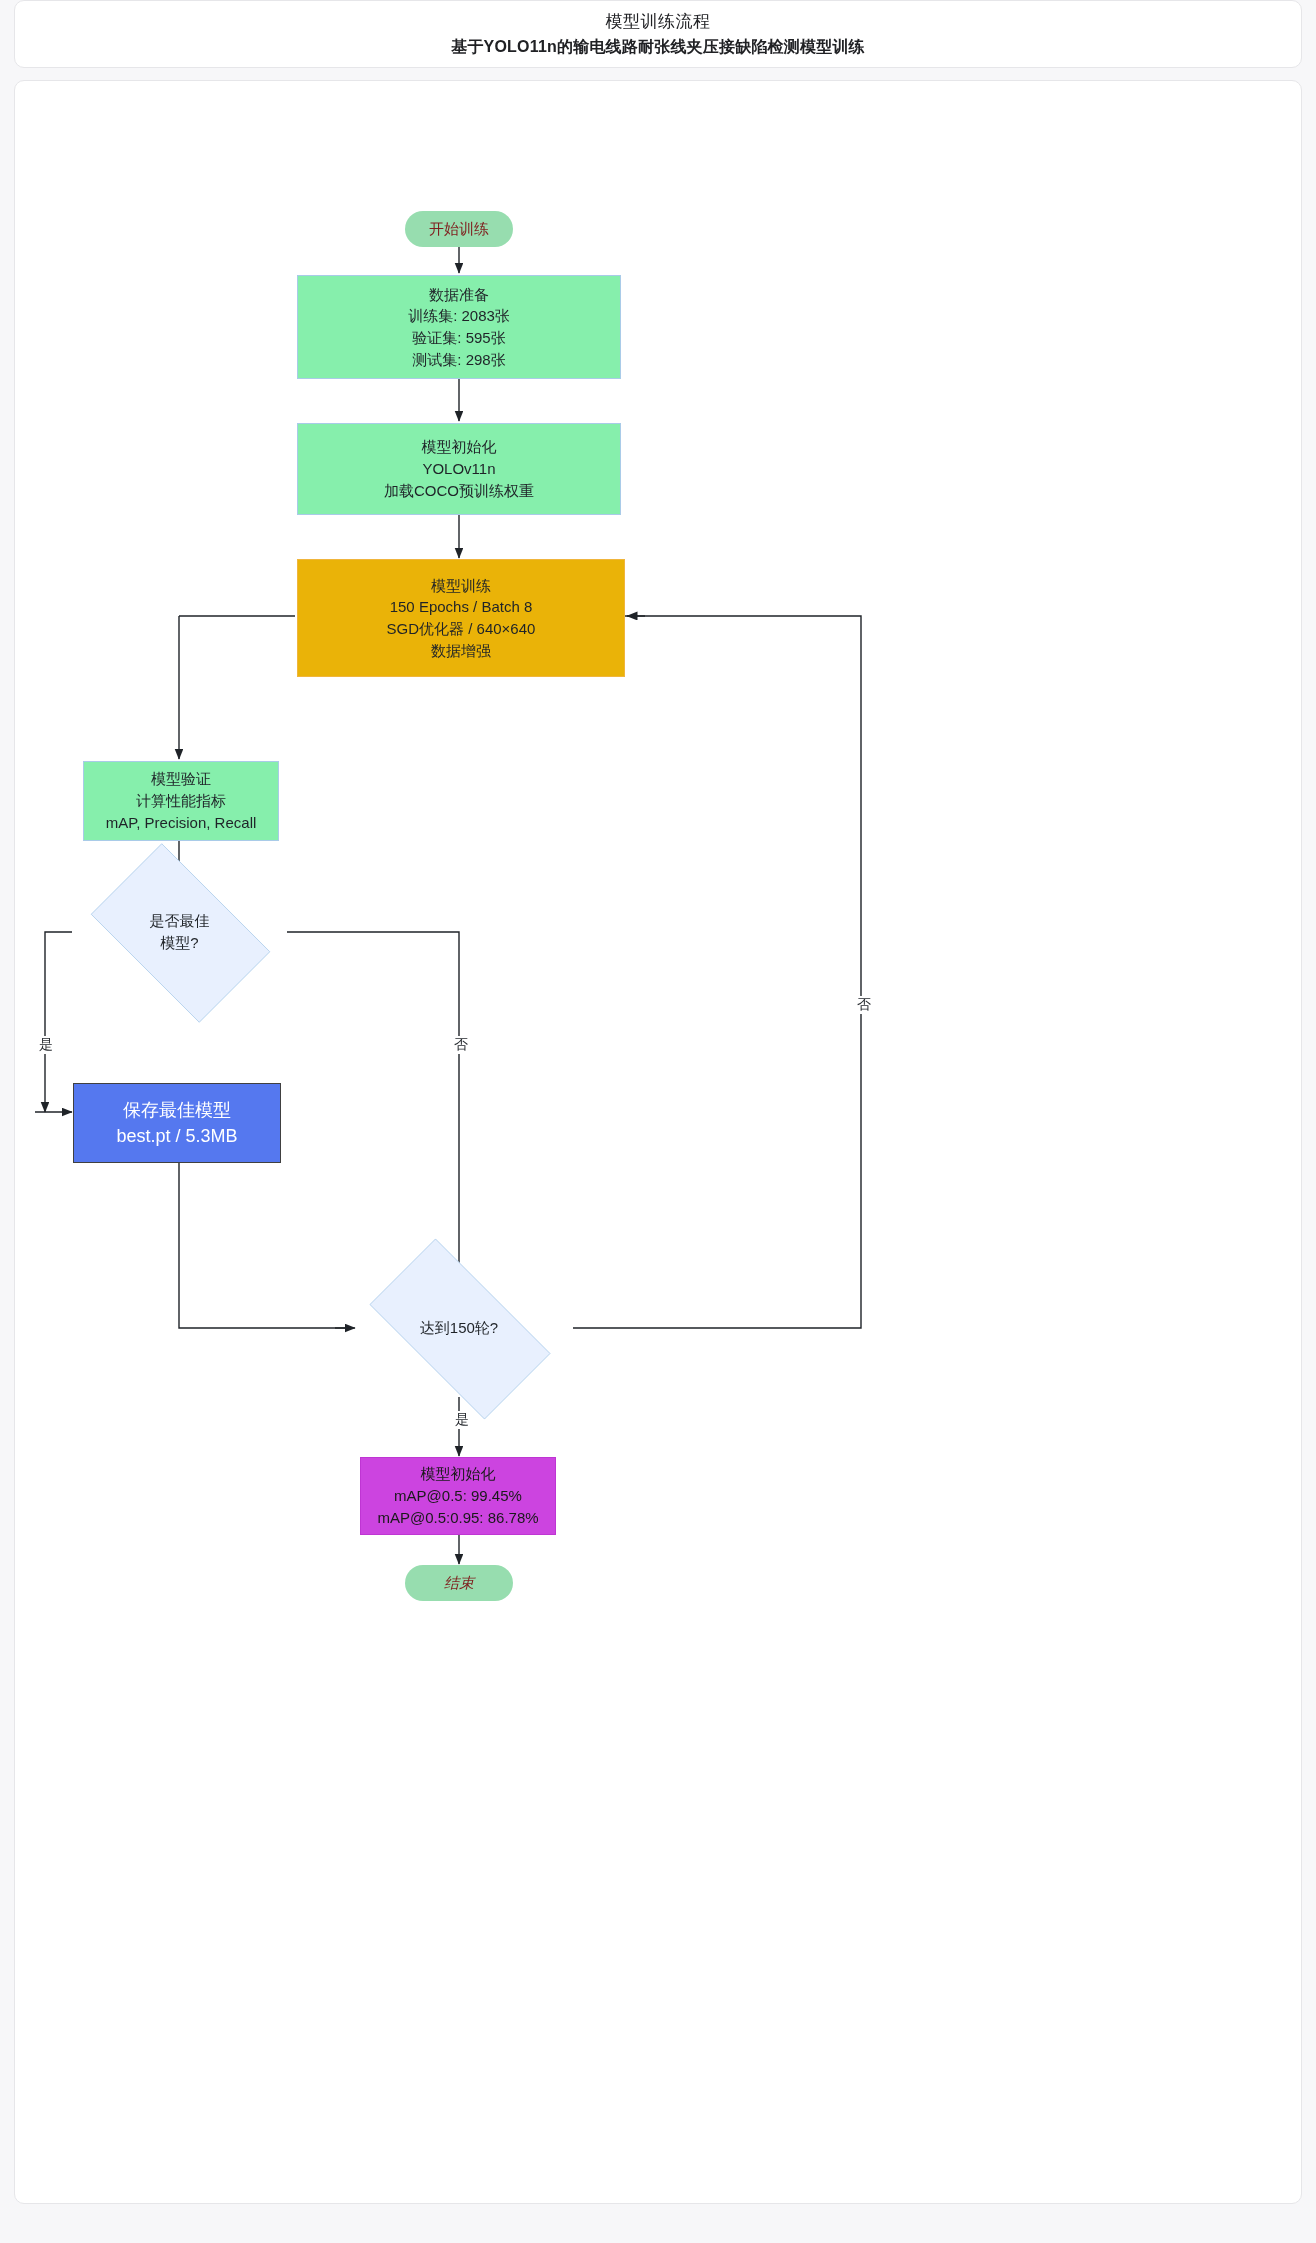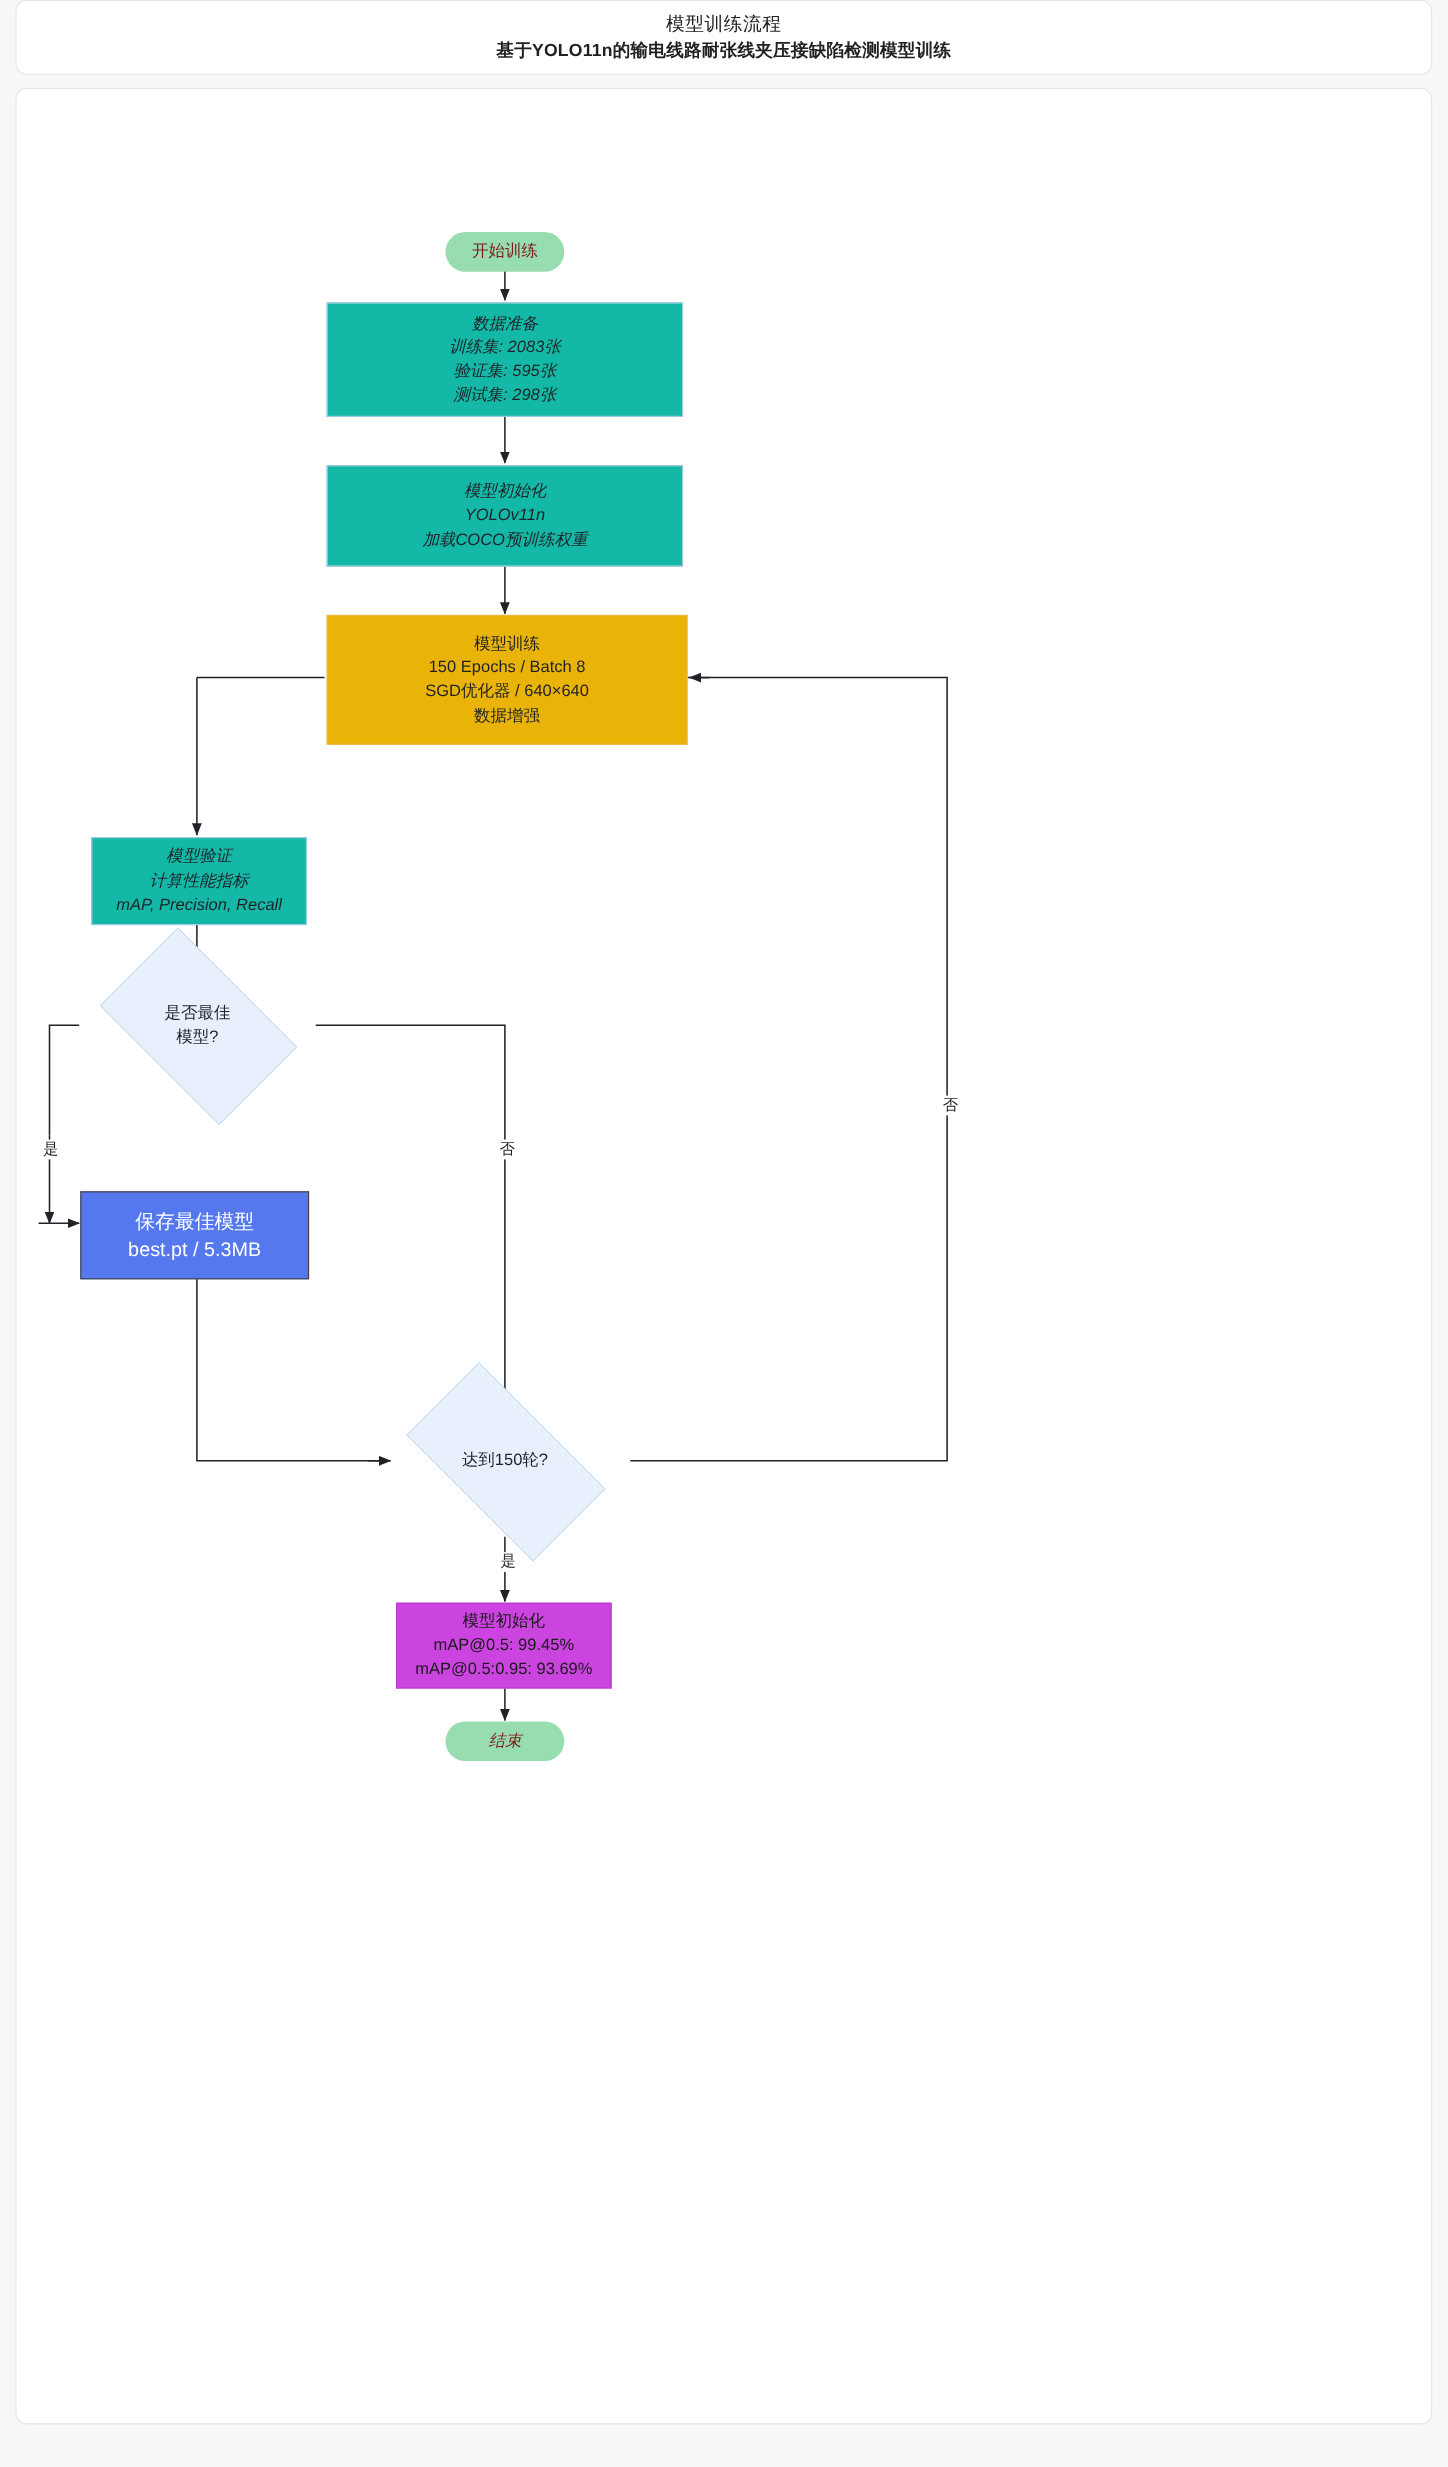--- a/index.html
+++ b/index.html
@@ -85,25 +85,24 @@
   }
   .node .ln{display:block;white-space:nowrap;}
 
   .terminator{
     border-radius:22px;
     background:#97ddaf;
     color:#7f1d1d;
     font-size:15px;
   }
   .process{
-    background:#14b8a6;
+    background:#86efac;
     border:1px solid #a9cbe8;
     color:#1f2328;
     font-size:15px;
-    font-style:italic;
   }
   .process-train{
     background:#eab308;
     border:1px solid #f0b53c;
     color:#1f2328;
     font-size:15px;
   }
   .process-save{
     background:#5578ef;
     border:1px solid #404040;
@@ -260,21 +259,21 @@
       <div class="diamond" style="left:330px; top:1182px; width:228px; height:130px;">
         <div class="shape"></div>
         <div class="dlabel">
           <span class="ln">达到150轮?</span>
         </div>
       </div>
 
       <div class="node process-done" style="left:345px; top:1376px; width:196px; height:78px;">
         <span class="ln">模型初始化</span>
         <span class="ln">mAP@0.5: 99.45%</span>
-        <span class="ln">mAP@0.5:0.95: 93.69%</span>
+        <span class="ln">mAP@0.5:0.95: 86.78%</span>
       </div>
 
       <div class="node terminator" style="left:390px; top:1484px; width:108px; height:36px;font-style:italic;">
         <span class="ln">结束</span>
       </div>
 
       <div class="edge-label" style="left:22px; top:955px;">是</div>
       <div class="edge-label" style="left:437px; top:955px;">否</div>
       <div class="edge-label" style="left:840px; top:915px;">否</div>
       <div class="edge-label" style="left:438px; top:1330px;">是</div>

